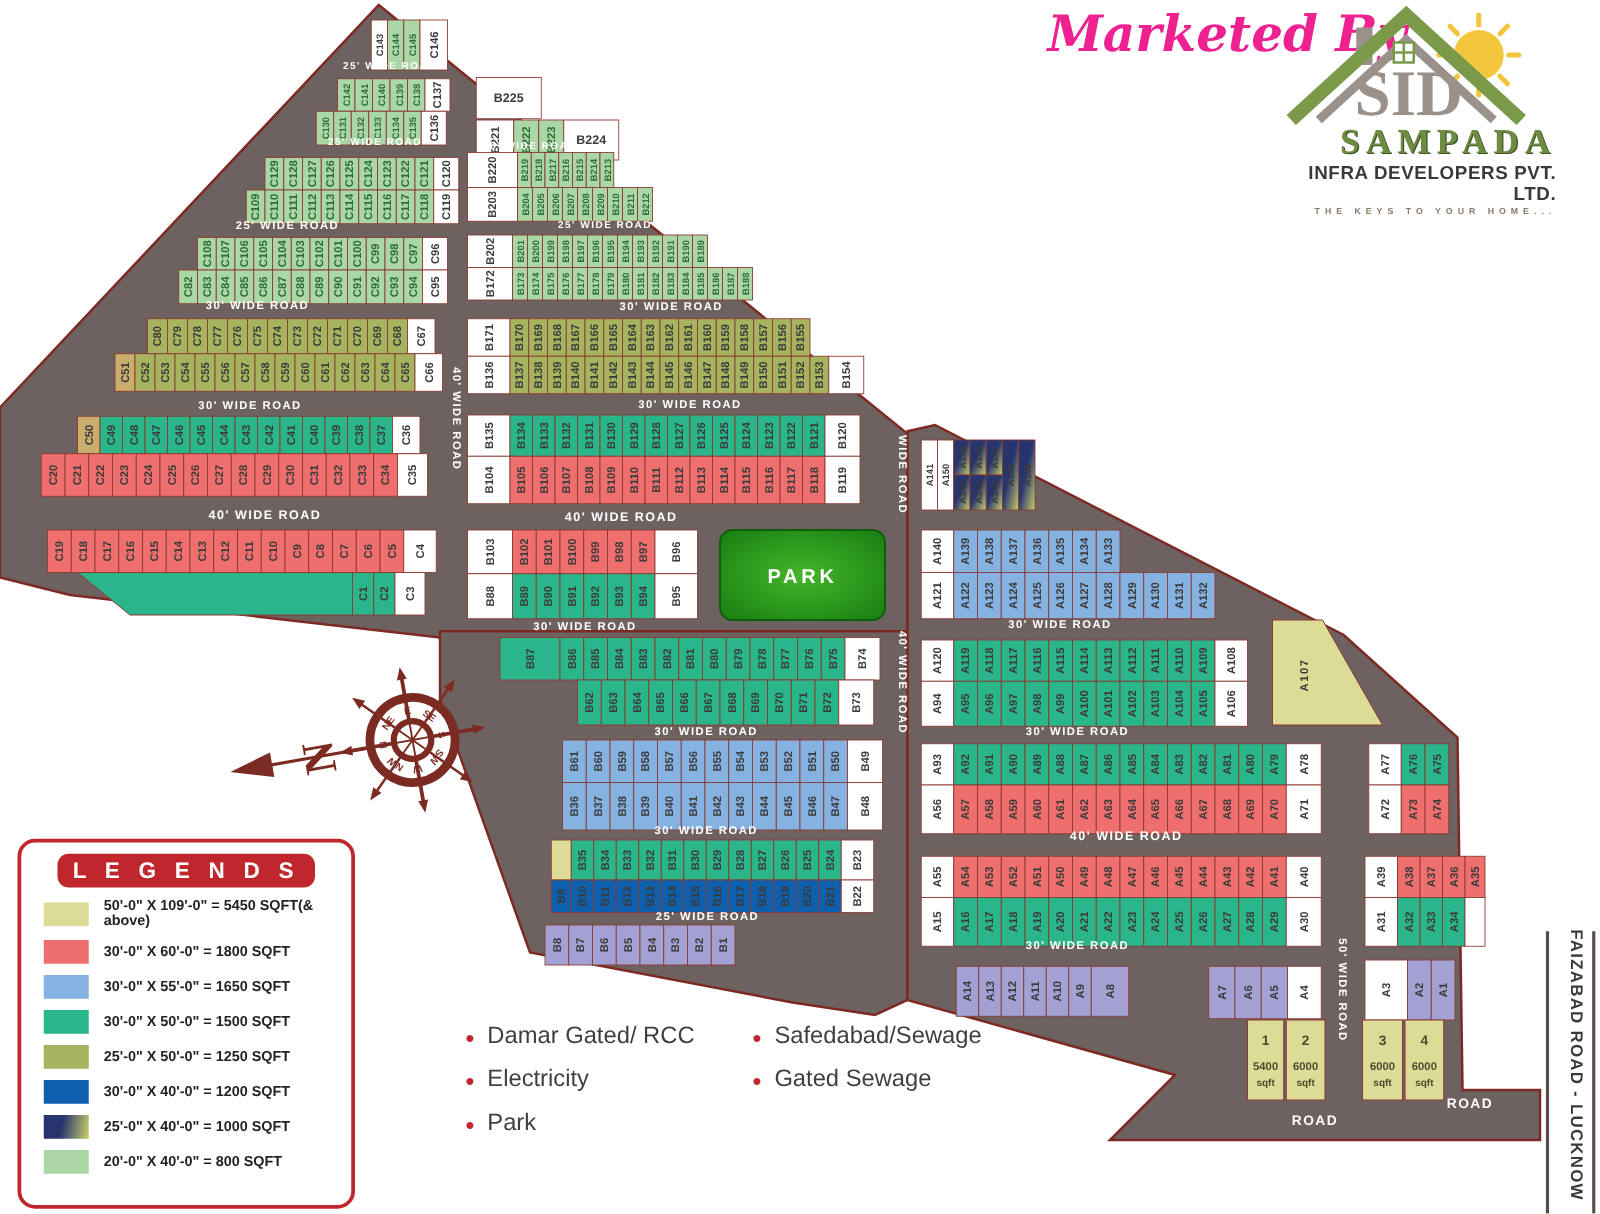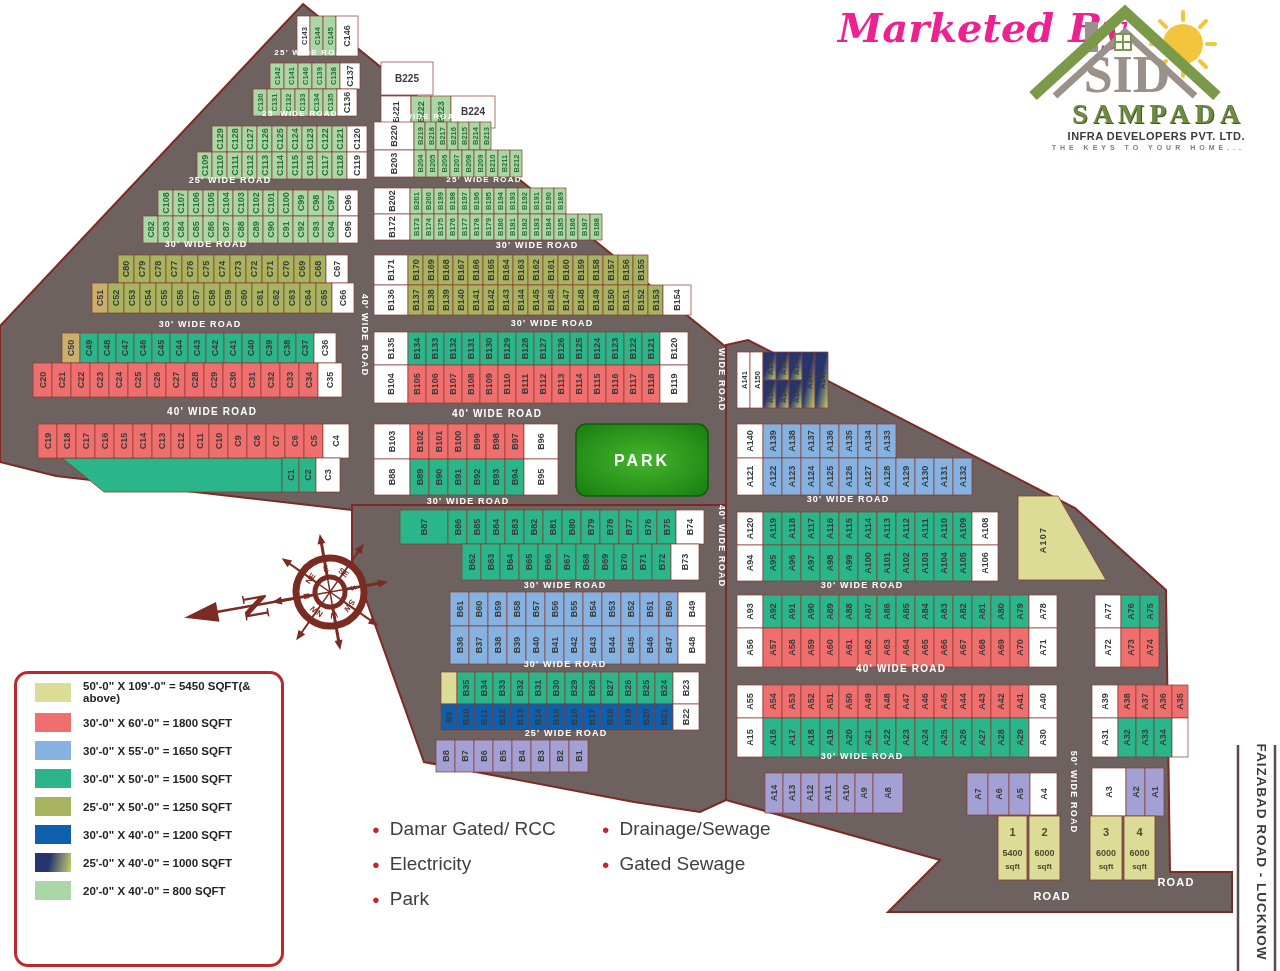--- a/index.html
+++ b/index.html
@@ -7,21 +7,21 @@
          font-family:"Liberation Sans",sans-serif;}
   svg#map{position:absolute;left:0;top:0;}
   
   .marketed{position:absolute;left:838px;top:4px;font-family:"DejaVu Serif",serif;
             font-style:italic;font-weight:bold;font-size:40px;color:#ee2190;}
   .logo{position:absolute;left:1005px;top:4px;width:240px;text-align:right;}
   .logo .housewrap{height:96px;}
   .logo .brand{font-family:"Liberation Serif",serif;font-weight:bold;font-size:28px;
                color:#6d8c42;letter-spacing:5px;line-height:1.0;
                text-shadow:1px 1px 0 #41552a;}
-  .logo .sub{font-size:11px;font-weight:bold;color:#3a3a3a;letter-spacing:0.5px;margin-top:2px;margin-left:16px;}
+  .logo .sub{font-size:15px;font-weight:bold;color:#3a3a3a;letter-spacing:0.5px;margin-top:2px;margin-left:16px;}
   .logo .tag{font-size:7px;font-weight:bold;color:#8a7a68;letter-spacing:4px;margin-top:2px;}
   .titleblock{position:absolute;left:0;top:0;width:1280px;height:300px;pointer-events:none;}
   .lp{position:absolute;left:598px;top:164px;font-size:42px;font-weight:800;color:#ab2a23;
       transform:scaleX(.85);transform-origin:left;letter-spacing:0px;white-space:nowrap;}
   .of{position:absolute;left:790px;top:160px;font-family:"DejaVu Serif",serif;font-style:italic;
       font-weight:bold;font-size:40px;color:#1b1b1b;}
   .rule1{position:absolute;left:852px;top:203px;width:422px;height:2px;background:#4c3a38;}
   .town{position:absolute;left:697px;top:208px;font-family:"Liberation Serif",serif;
         font-weight:bold;font-size:47px;color:#a41d92;letter-spacing:6px;white-space:nowrap;}
   .rule2{position:absolute;left:700px;top:267px;width:245px;height:2px;background:#4c3a38;}
@@ -2272,20 +2272,21 @@
         </g>
       </svg>
     </div>
     <div class="brand">SAMPADA</div>
     <div class="sub">INFRA DEVELOPERS PVT. LTD.</div>
     <div class="tag">THE KEYS TO YOUR HOME...</div>
   </div>
 
 
   <div class="legend">
+    <div class="hd">L E G E N D S</div>
     <div id="legend-items">
         <div class="lrow">
           <span class="sw" style="background: rgb(220, 220, 150);"></span>
           <span class="ltx">50'-0" X 109'-0" =  5450 SQFT(&amp; above)</span>
         </div>
         <div class="lrow">
           <span class="sw" style="background: rgb(238, 111, 109);"></span>
           <span class="ltx">30'-0" X 60'-0" = 1800 SQFT</span>
         </div>
         <div class="lrow">
@@ -2326,21 +2327,21 @@
           <span>Electricity</span>
         </li>
         <li>
           <span class="dot">●</span>
           <span>Park</span>
         </li>
       </ul>
     <ul id="amen-right">
         <li>
           <span class="dot">●</span>
-          <span>Drainage/Sewage</span>
+          <span>Safedabad/Sewage</span>
         </li>
         <li>
           <span class="dot">●</span>
           <span>Gated Sewage</span>
         </li>
       </ul>
   </div>
 
 </div>
 

